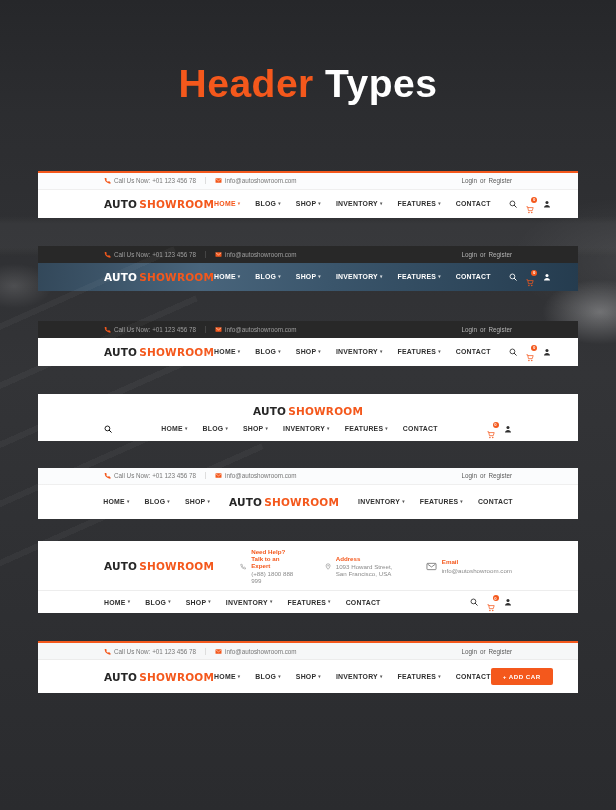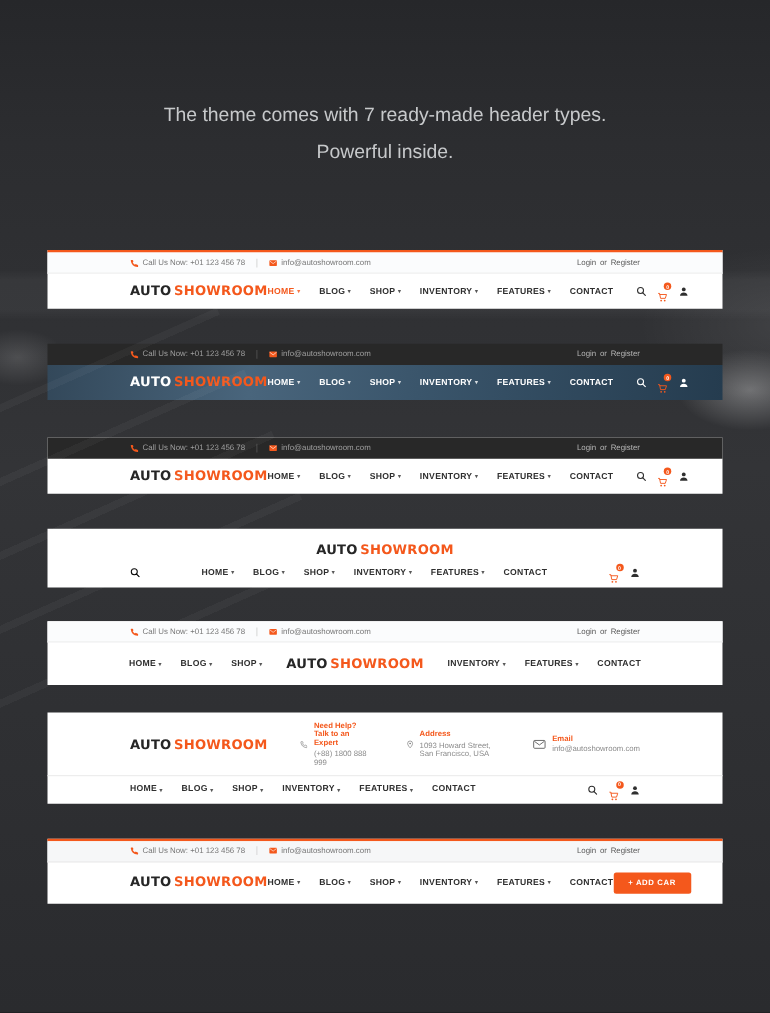--- a/index.html
+++ b/index.html
@@ -98,24 +98,21 @@
   .add-car{margin-left:0;background:var(--accent);color:#fff;font-size:6.2px;font-weight:700;
            letter-spacing:.5px;padding:5px 12px;border-radius:2px;cursor:pointer;white-space:nowrap;}
 </style>
 </head>
 <body>
 
 <div class="stage">
   <div class="streaks"></div>
 
   <div class="hero">
-    <div class="subtitle">
-      <span>The theme comes with 7 ready-made header types.</span><br>
-      <span>Powerful inside.</span>
-    </div>
+    <h1><span class="accent">Header</span><span> Types</span></h1>
   </div>
 
   <div class="cards">
 
     <div class="card gap28 accent-top">
       <div class="topbar light">
         <div class="tb-left">
           <span class="tb-item">
             <span class="ic" style="width:7px;height:7px">
                 <svg viewBox="0 0 14 14" aria-hidden="true">

